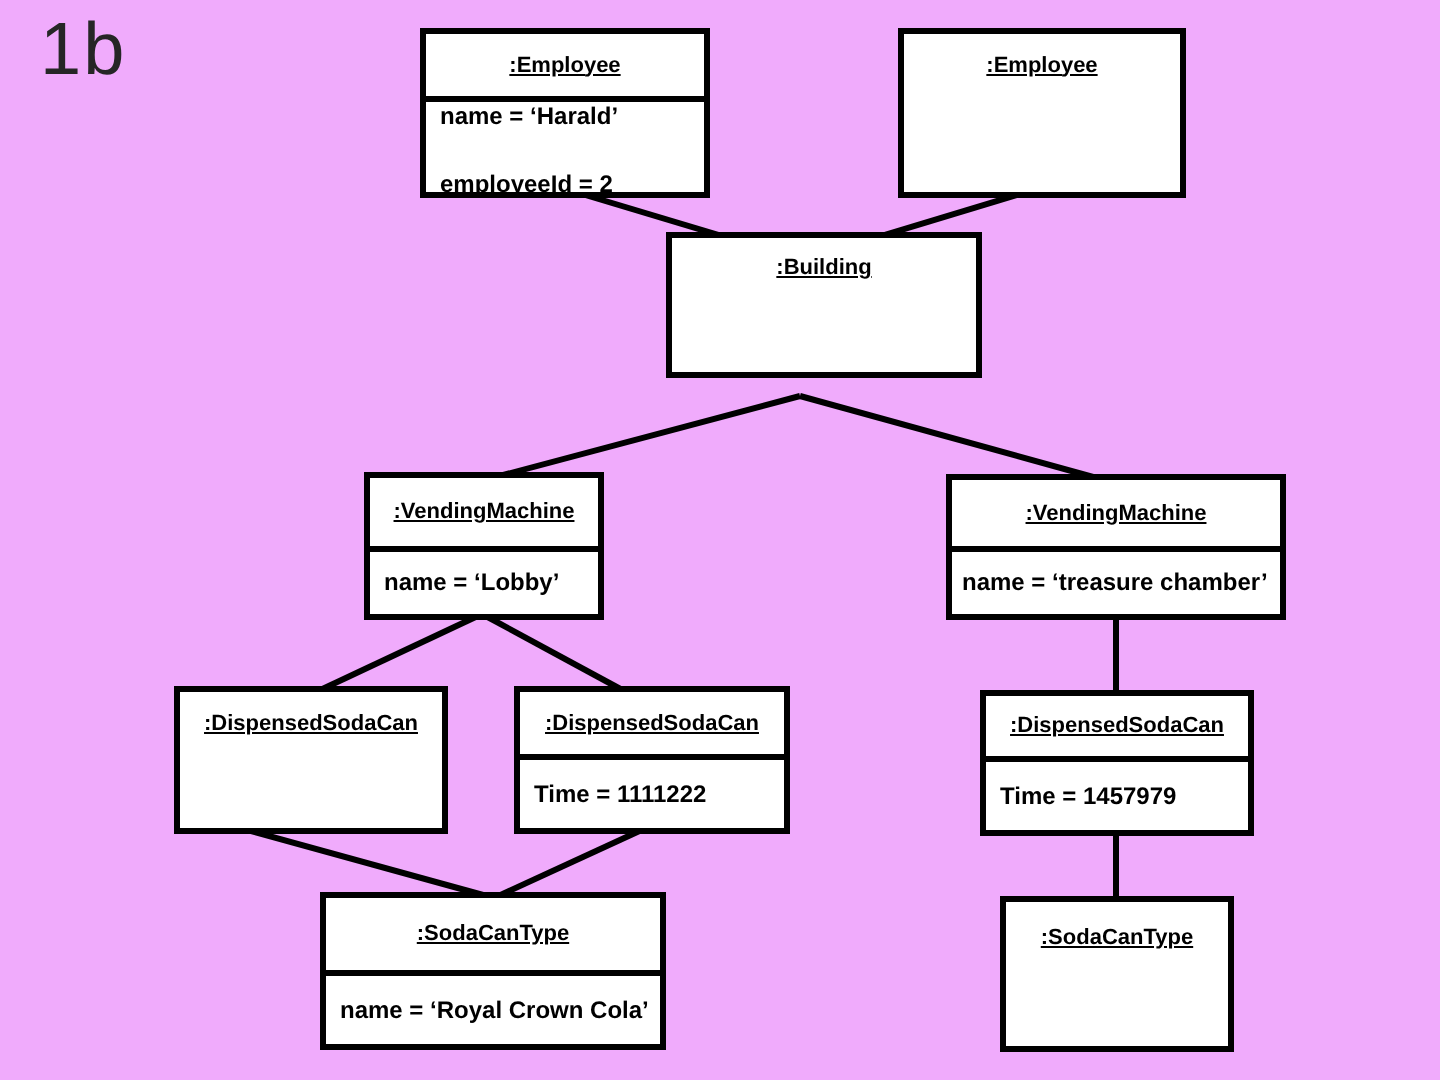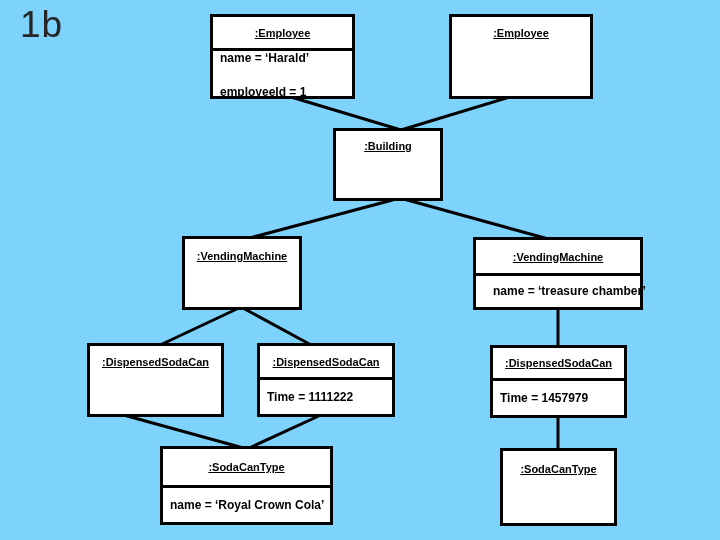--- a/index.html
+++ b/index.html
@@ -5,21 +5,21 @@
   html, body {
     margin: 0;
     padding: 0;
     background: #ffffff;
     font-family: "Liberation Sans", sans-serif;
   }
   .canvas {
     position: relative;
     width: 720px;
     height: 540px;
-    background: #7dd3fc;
+    background: #f0abfc;
     overflow: hidden;
   }
   .page-label {
     position: absolute;
     left: 20px;
     top: 6px;
     font-size: 37px;
     font-weight: 400;
     color: #262626;
     letter-spacing: 1px;
@@ -90,39 +90,42 @@
     <line x1="558" y1="308" x2="558" y2="348"></line>
     <line x1="120" y1="414" x2="247" y2="449"></line>
     <line x1="323" y1="414" x2="247" y2="449"></line>
     <line x1="558" y1="415" x2="558" y2="451"></line>
   </svg>
 
   <div class="node" style="left:210px;top:14px;width:145px;height:85px">
     <div class="node-title" style="height:31px">:Employee</div>
     <div class="node-attrs">
       <div class="attr-line">name = ‘Harald’</div>
-      <div class="attr-line">employeeId = 1</div>
+      <div class="attr-line">employeeId = 2</div>
     </div>
   </div>
 
   <div class="node" style="left:449px;top:14px;width:144px;height:85px">
     <div class="node-title" style="height:31px">:Employee</div>
   </div>
 
-  <div class="node" style="left:333px;top:128px;width:110px;height:73px">
+  <div class="node" style="left:333px;top:116px;width:158px;height:73px">
     <div class="node-title" style="height:30px">:Building</div>
   </div>
 
   <div class="node" style="left:182px;top:236px;width:120px;height:74px">
     <div class="node-title" style="height:34px">:VendingMachine</div>
+    <div class="node-attrs">
+      <div class="attr-line">name = ‘Lobby’</div>
+    </div>
   </div>
 
   <div class="node" style="left:473px;top:237px;width:170px;height:73px">
     <div class="node-title" style="height:33px">:VendingMachine</div>
-    <div class="node-attrs" style="padding-left:17px">
+    <div class="node-attrs" style="padding-left:5px">
       <div class="attr-line">name = ‘treasure chamber’</div>
     </div>
   </div>
 
   <div class="node" style="left:87px;top:343px;width:137px;height:74px">
     <div class="node-title" style="height:31px">:DispensedSodaCan</div>
   </div>
 
   <div class="node" style="left:257px;top:343px;width:138px;height:74px">
     <div class="node-title" style="height:31px">:DispensedSodaCan</div>

